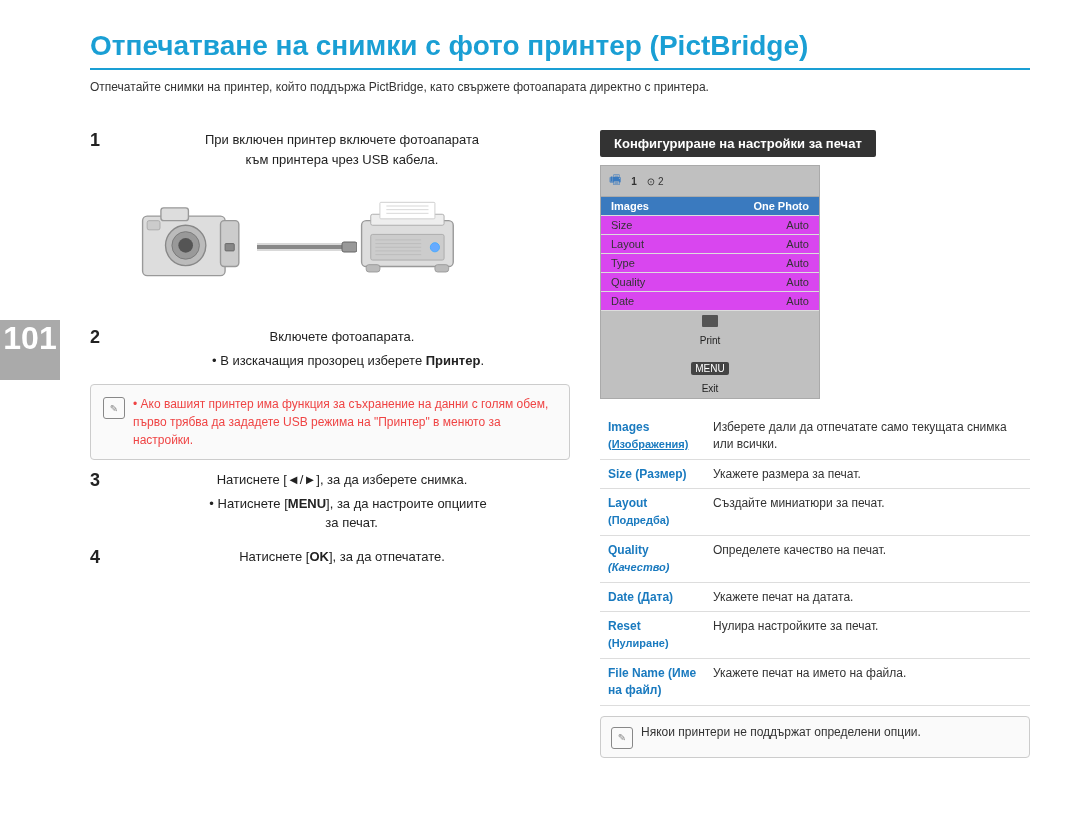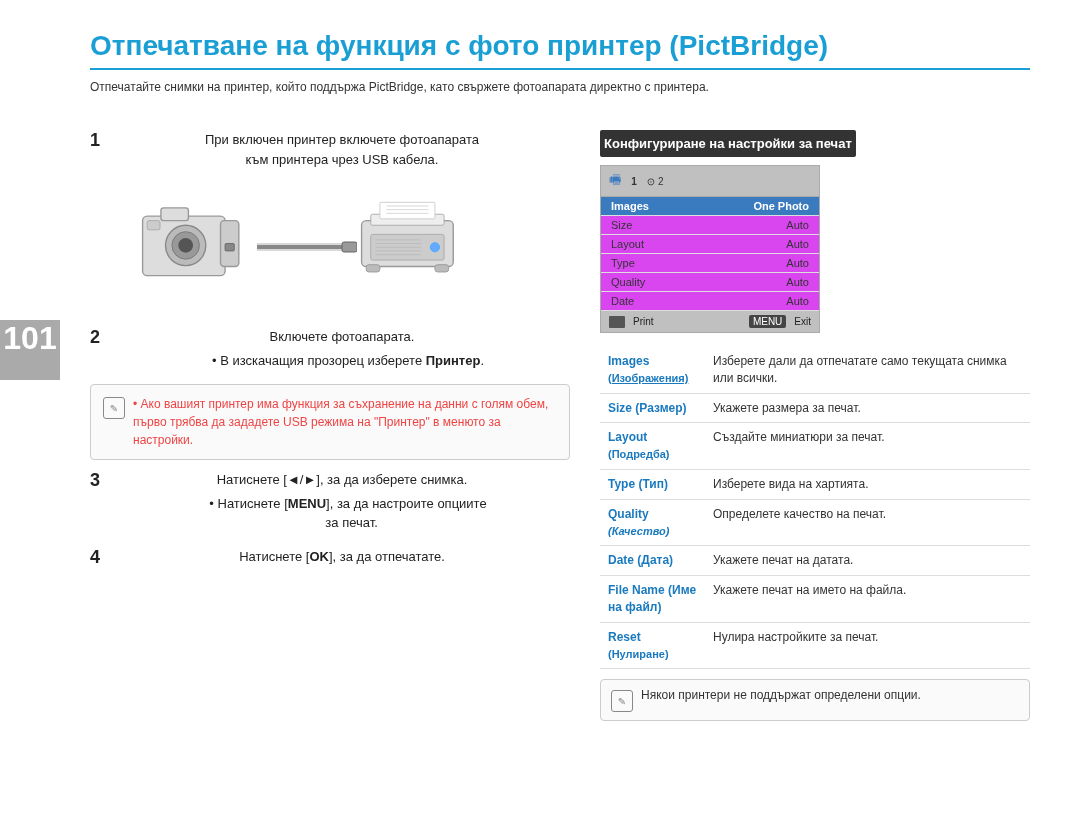--- a/index.html
+++ b/index.html
@@ -144,21 +144,21 @@
       line-height: 1.5;
       color: #ef4444;
     }
 
     
     .config-header {
       background: #333;
       color: #fff;
       font-size: 13px;
       font-weight: bold;
-      padding: 6px 4px;
+      padding: 6px 14px;
       border-radius: 2px;
       margin-bottom: 8px;
       display: inline-block;
     }
 
     
     .screen-mockup {
       border: 1px solid #aaa;
       background: #e8e8e8;
       width: 220px;
@@ -194,20 +194,21 @@
     }
     .screen-row .label { color: #333; }
     .screen-row .value { color: #333; }
     .screen-footer {
       background: #c0c0c0;
       padding: 4px 8px;
       display: flex;
       align-items: center;
       gap: 8px;
       font-size: 10px;
+      flex-direction: column;
     }
     .screen-footer .print-icon {
       width: 16px;
       height: 12px;
       background: #555;
       display: inline-block;
       border-radius: 1px;
     }
     .screen-footer .menu-btn {
       background: #444;
@@ -255,21 +256,21 @@
   </style>
 </head>
 <body>
 
 <div class="page-num-tab">
   <span>101</span>
 </div>
 
 <div class="page">
   
-  <div class="title">Отпечатване на функция с фото принтер (PictBridge)</div>
+  <div class="title">Отпечатване на снимки с фото принтер (PictBridge)</div>
 
   
   <div class="subtitle">Отпечатайте снимки на принтер, който поддържа PictBridge, като свържете фотоапарата директно с принтера.</div>
 
   
   <div class="columns">
 
     <div class="left-col">
 
       <div class="step">
@@ -419,38 +420,34 @@
         </tr>
         <tr>
           <td>Size (Размер)</td>
           <td>Укажете размера за печат.</td>
         </tr>
         <tr>
           <td>Layout<br><span style="font-size:11px;">(Подредба)</span></td>
           <td>Създайте миниатюри за печат.</td>
         </tr>
         <tr>
-          <td>Type (Тип)</td>
-          <td>Изберете вида на хартията.</td>
-        </tr>
-        <tr>
           <td>Quality<br><span style="font-size:11px;font-style:italic;">(Качество)</span></td>
           <td>Определете качество на печат.</td>
         </tr>
         <tr>
           <td>Date (Дата)</td>
           <td>Укажете печат на датата.</td>
         </tr>
         <tr>
+          <td>Reset<br><span style="font-size:11px;">(Нулиране)</span></td>
+          <td>Нулира настройките за печат.</td>
+        </tr>
+        <tr>
           <td>File Name (Име<br>на файл)</td>
           <td>Укажете печат на името на файла.</td>
-        </tr>
-        <tr>
-          <td>Reset<br><span style="font-size:11px;">(Нулиране)</span></td>
-          <td>Нулира настройките за печат.</td>
         </tr>
       </tbody>
         </table>
 
       
       <div class="bottom-note">
         <div class="note-icon">✎</div>
         <span>Някои принтери не поддържат определени опции.</span>
       </div>
 

